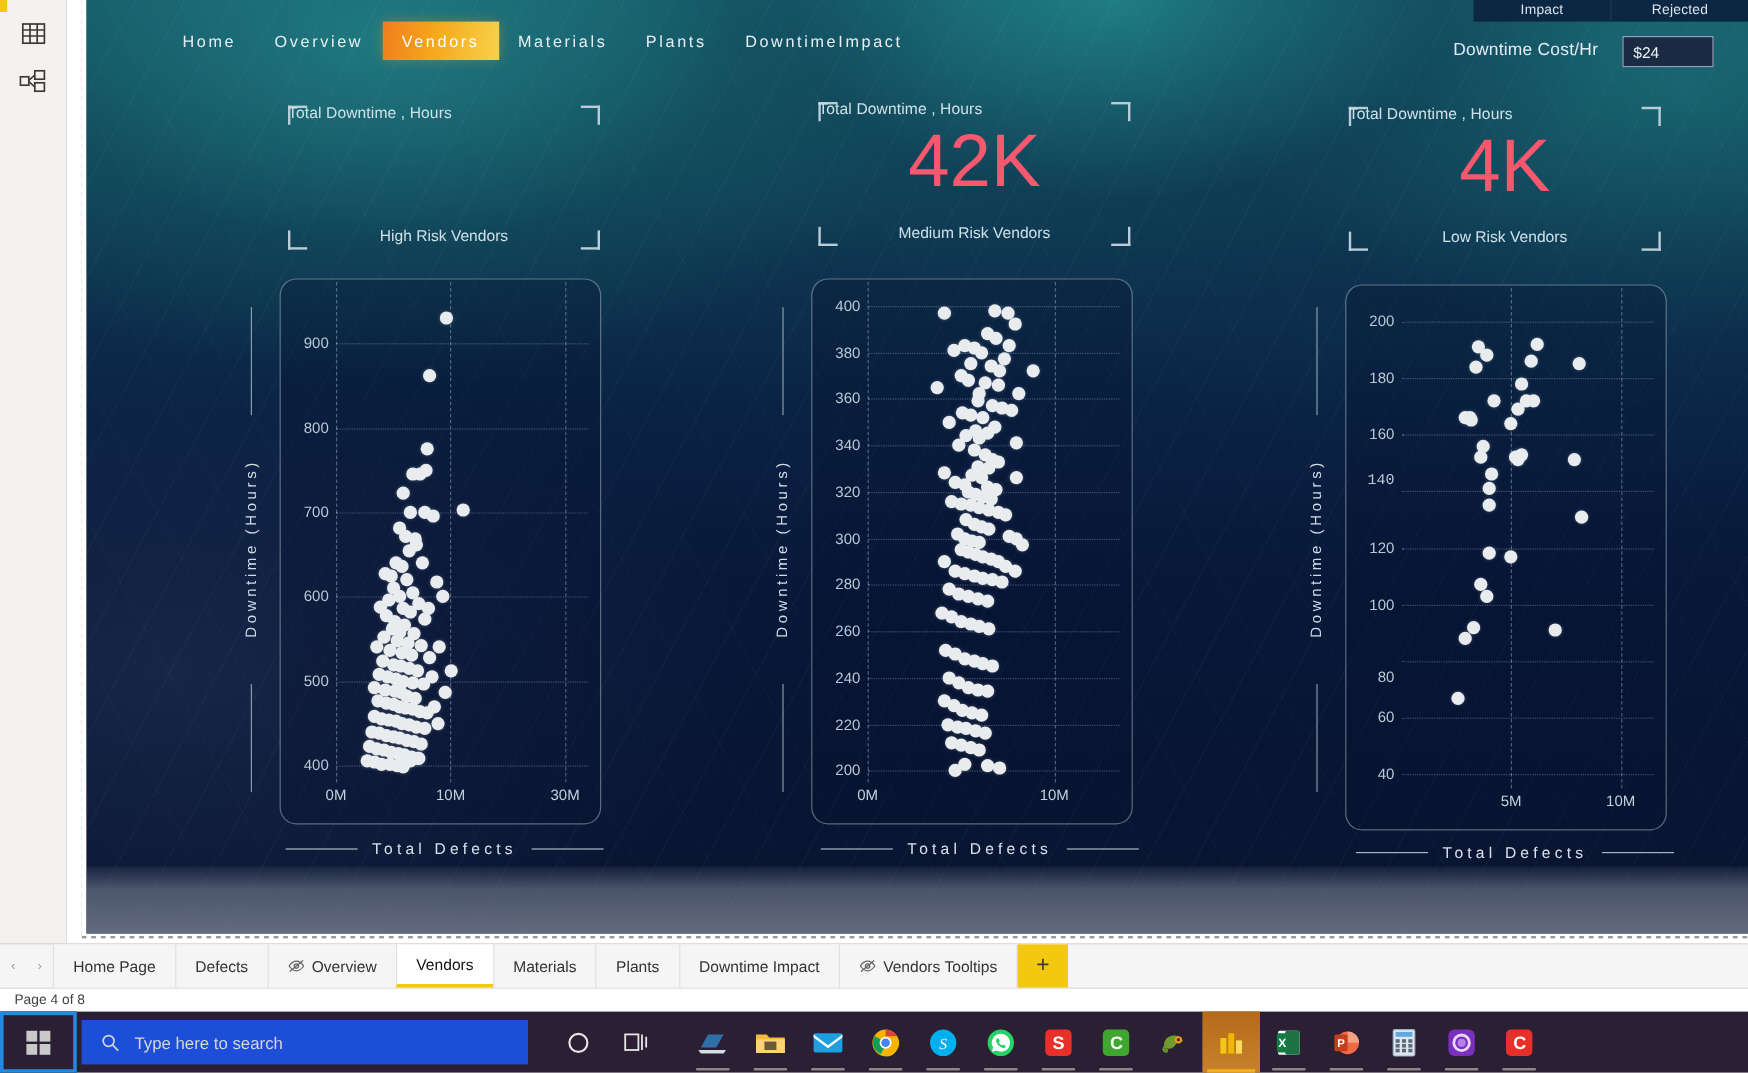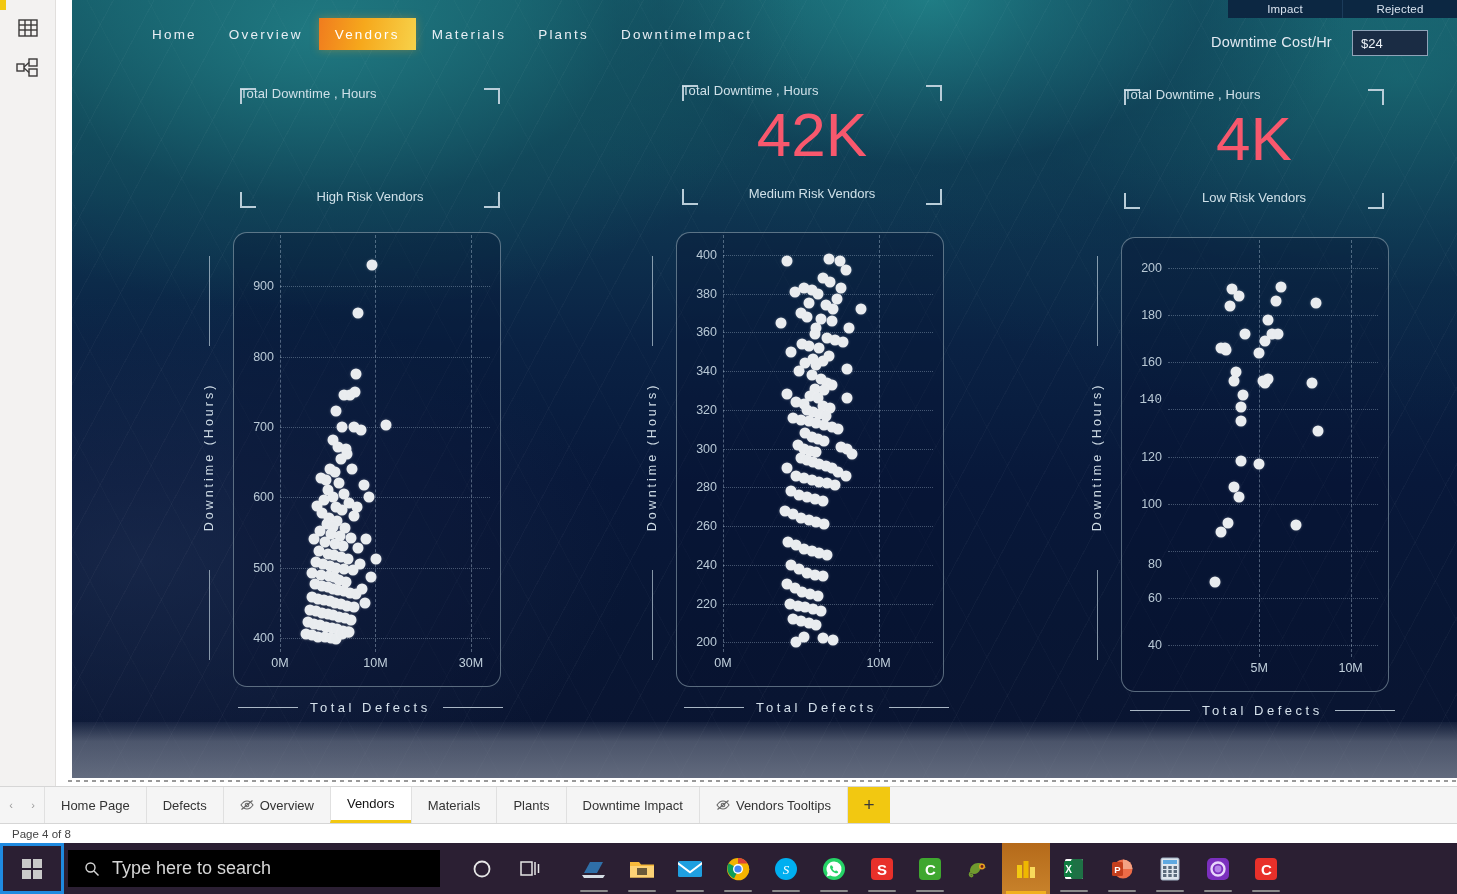--- a/index.html
+++ b/index.html
@@ -199,23 +199,23 @@
   .taskbar {
     position:absolute; left:0; top:843px; width:1457px; height:51px;
     background:#2b1f33; display:flex; align-items:center;
   }
   .start-btn {
     width:64px; height:51px; display:flex; align-items:center; justify-content:center;
     background:#2b1f33; outline:3px solid #1f8ae0; outline-offset:-3px; cursor:pointer;
     position:relative;
   }
   .search-box {
-    width:372px; height:37px; margin-left:4px; background:#000000;
+    width:372px; height:37px; margin-left:4px; background:#1d4ed8;
     display:flex; align-items:center; gap:12px; padding-left:16px;
-    color:#d6d6d6; font-size:18px; cursor:text;
+    color:#d6d6d6; font-size:14px; cursor:text;
   }
   .tb-icon {
     width:48px; height:51px; display:flex; align-items:center; justify-content:center;
     cursor:pointer; position:relative;
   }
   .tb-icon.active { background:linear-gradient(to bottom,#b56a1a,#c8822b); }
   .tb-icon.active::after {
     content:""; position:absolute; bottom:0; left:4px; right:4px; height:3px; background:#f2b01e;
   }
   .tb-run::after {

